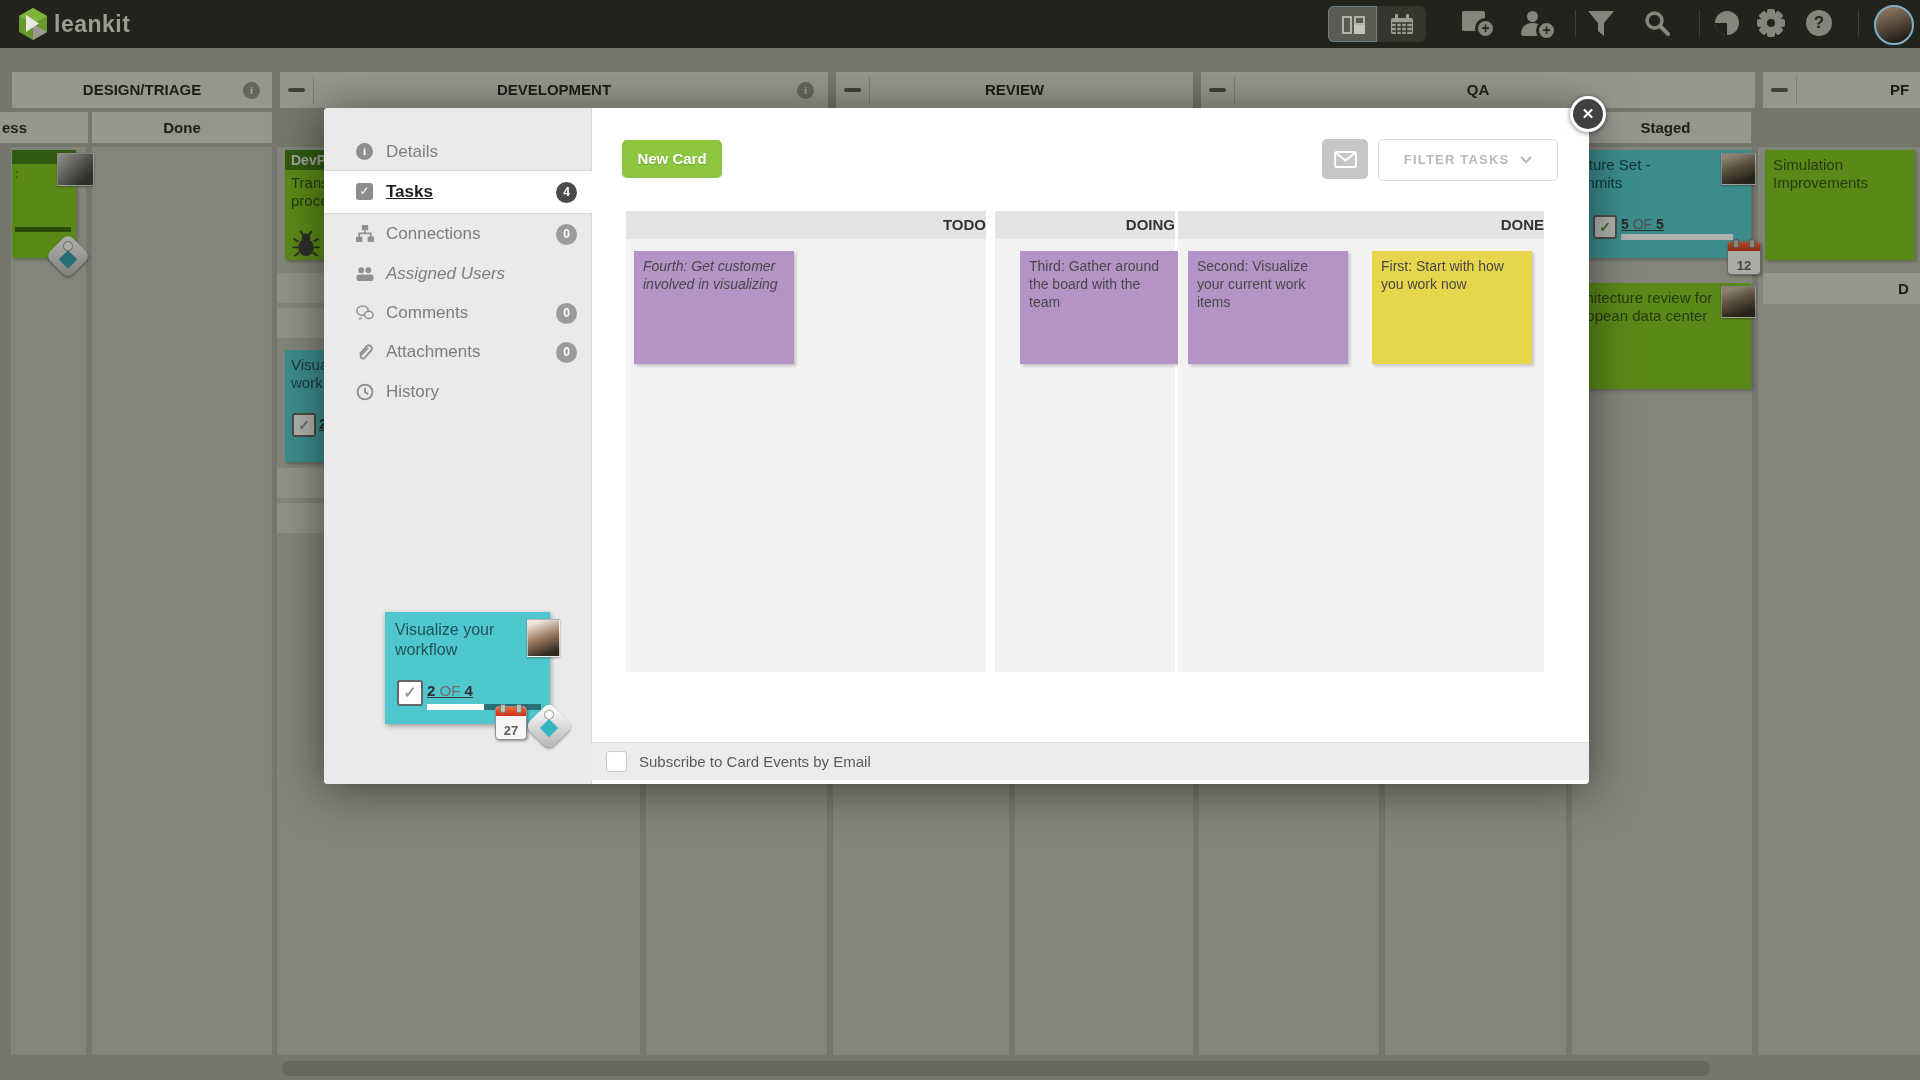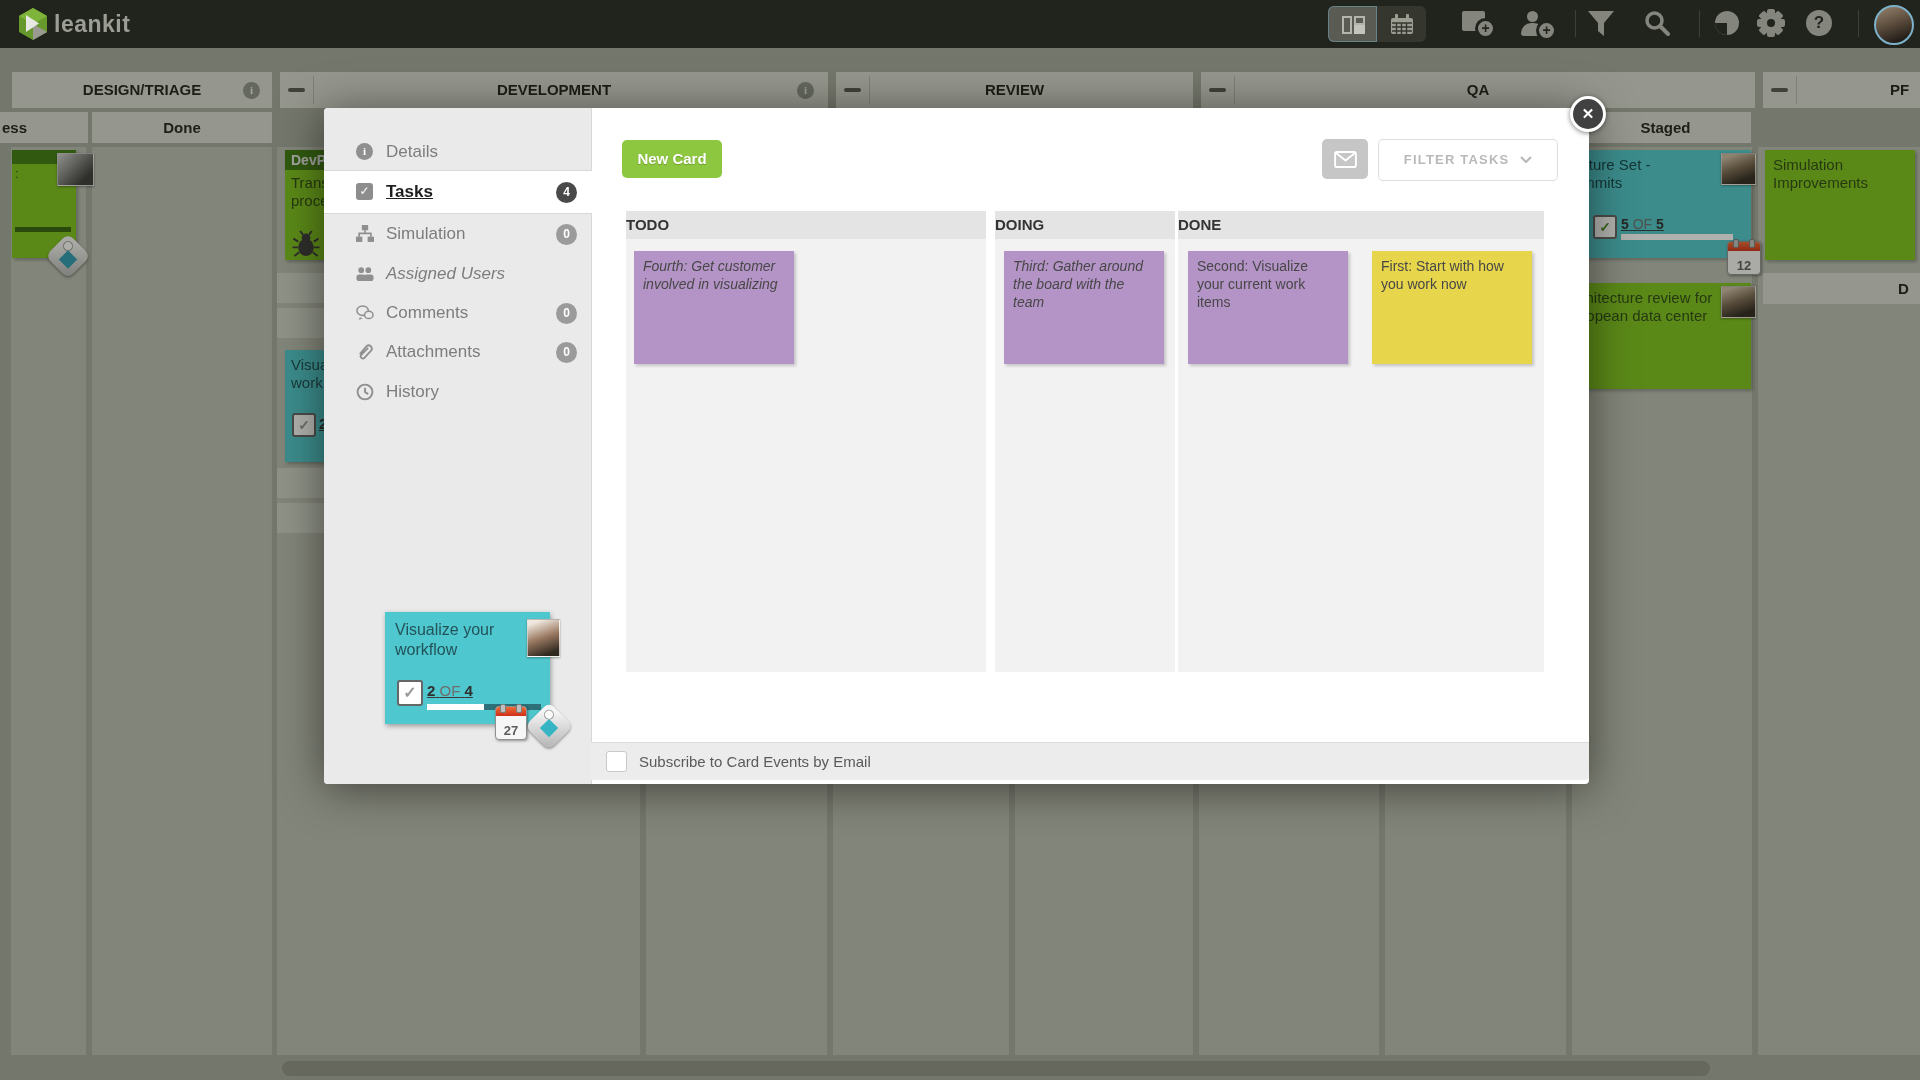--- a/index.html
+++ b/index.html
@@ -83,21 +83,21 @@
   .ic-check{width:17px;height:17px;border-radius:3px;background:#8d8d8d;color:#fff;font-size:12px;line-height:17px;text-align:center;}
   #new-card-btn{position:absolute;left:298px;top:32px;width:100px;height:38px;background:#8dc63f;border-radius:5px;
                 color:#fff;font-weight:bold;font-size:15px;line-height:38px;text-align:center;cursor:pointer;
                 text-shadow:0 1px 1px rgba(0,0,0,.2);}
   #email-btn{position:absolute;left:998px;top:31px;width:46px;height:40px;background:#c6c6c6;border-radius:5px;cursor:pointer;}
   #filter-btn{position:absolute;left:1054px;top:31px;width:178px;height:40px;background:#fff;border:1px solid #ddd;
               border-radius:5px;color:#b9b9b9;font-weight:bold;font-size:13px;letter-spacing:1.2px;
               line-height:40px;text-align:center;cursor:pointer;}
   .tcol{position:absolute;top:103px;height:461px;background:#f2f2f2;}
   .tcol-hd{position:absolute;left:0;top:0;right:0;height:28px;background:#e4e4e4;color:#333;
-           font-weight:bold;font-size:15px;line-height:28px;text-align:left;}
+           font-weight:bold;font-size:15px;line-height:28px;text-align:right;}
   .task-card{position:absolute;top:40px;width:160px;height:113px;box-shadow:2px 2px 3px rgba(0,0,0,.2);
              font-size:14px;line-height:1.3;color:#474747;cursor:pointer;}
   .task-card .bcard-inner{padding:6px 9px;}
   .purple{background:#b494c6;}
   .yellow{background:#e7d64b;}
   #m-footer{position:absolute;left:267px;bottom:4px;width:998px;height:37px;background:#ececec;
             border-top:1px solid #dcdcdc;border-radius:0 0 4px 0;text-align:right;}
   #subscribe-cb{position:absolute;left:15px;top:8px;width:19px;height:19px;background:#fff;
                 border:1px solid #c9c9c9;border-radius:3px;cursor:pointer;}
   #subscribe-label{position:absolute;left:48px;top:0;line-height:37px;font-size:15px;color:#5a5a5a;}
@@ -311,21 +311,21 @@
         <div class="sb-label" style="line-height:42px;text-decoration:underline;">Tasks</div>
         <div class="badge dark" style="top:11px;">4</div>
       </div>
       <div class="sb-item" style="top:107px;">
         <svg class="sb-ic" width="18" height="18" viewBox="0 0 17 17">
           <rect x="5.5" y="0" width="6" height="5" fill="#8f8f8f"></rect>
           <rect x="0" y="11" width="6" height="5" fill="#8f8f8f"></rect>
           <rect x="11" y="11" width="6" height="5" fill="#8f8f8f"></rect>
           <path d="M8.5,5 v3 M3,11 v-3 h11 v3" stroke="#8f8f8f" stroke-width="1.6" fill="none"></path>
         </svg>
-        <div class="sb-label">Simulation</div>
+        <div class="sb-label">Connections</div>
         <div class="badge">0</div>
       </div>
       <div class="sb-item" style="top:147px;font-style:italic;">
         <svg class="sb-ic" width="19" height="18" viewBox="0 0 19 17">
           <circle cx="5.5" cy="4.5" r="3" fill="#8f8f8f"></circle>
           <circle cx="13" cy="4.5" r="3" fill="#8f8f8f"></circle>
           <rect x="0.5" y="9" width="10" height="7" rx="3" fill="#8f8f8f"></rect>
           <rect x="8.5" y="9" width="10" height="7" rx="3" fill="#8f8f8f"></rect>
         </svg>
         <div class="sb-label">Assigned Users</div>
@@ -395,21 +395,21 @@
     </div>
 
     <div class="tcol" style="left:302px;width:360px;">
       <div class="tcol-hd">TODO</div>
       <div class="task-card purple" style="left:8px;font-style:italic;">
         <div class="bcard-inner">Fourth: Get customer involved in visualizing</div>
       </div>
     </div>
     <div class="tcol" style="left:671px;width:180px;">
       <div class="tcol-hd">DOING</div>
-      <div class="task-card purple" style="left:9px;font-style:italic;">
+      <div class="task-card purple" style="left:25px;">
         <div class="bcard-inner">Third: Gather around the board with the team</div>
       </div>
     </div>
     <div class="tcol" style="left:854px;width:366px;">
       <div class="tcol-hd">DONE</div>
       <div class="task-card purple" style="left:10px;">
         <div class="bcard-inner">Second: Visualize your current work items</div>
       </div>
       <div class="task-card yellow" style="left:194px;">
         <div class="bcard-inner">First: Start with how you work now</div>

